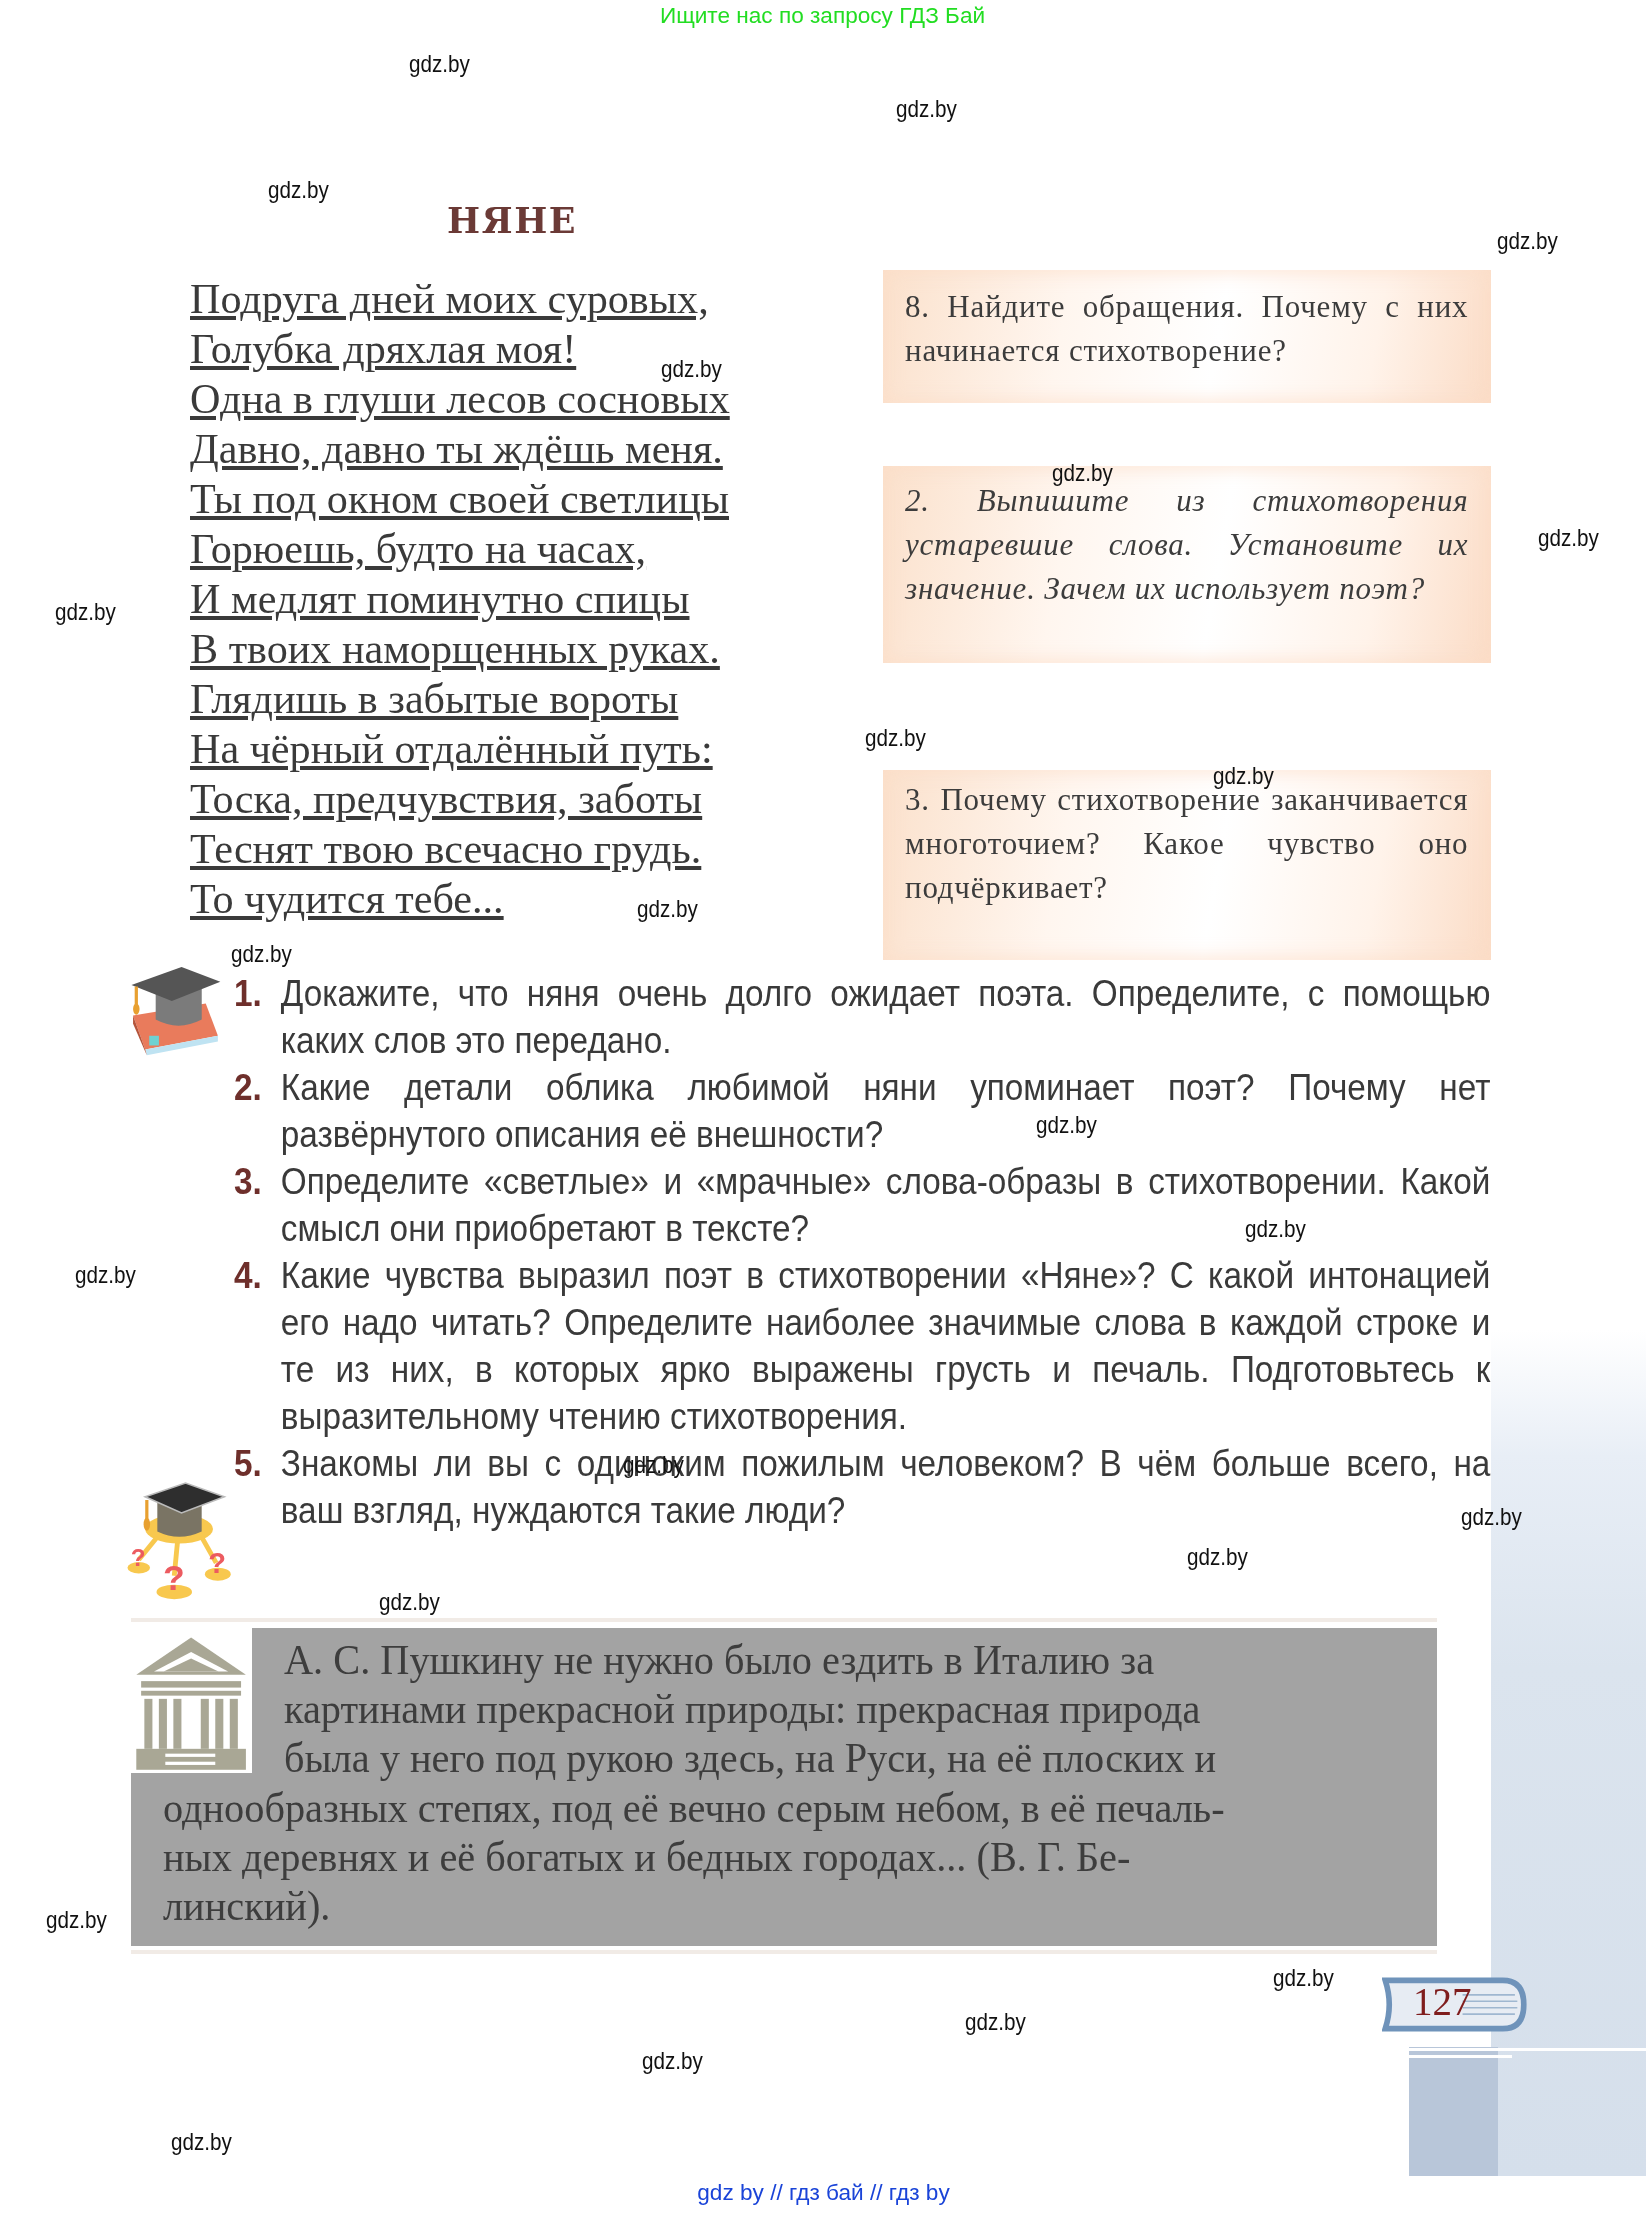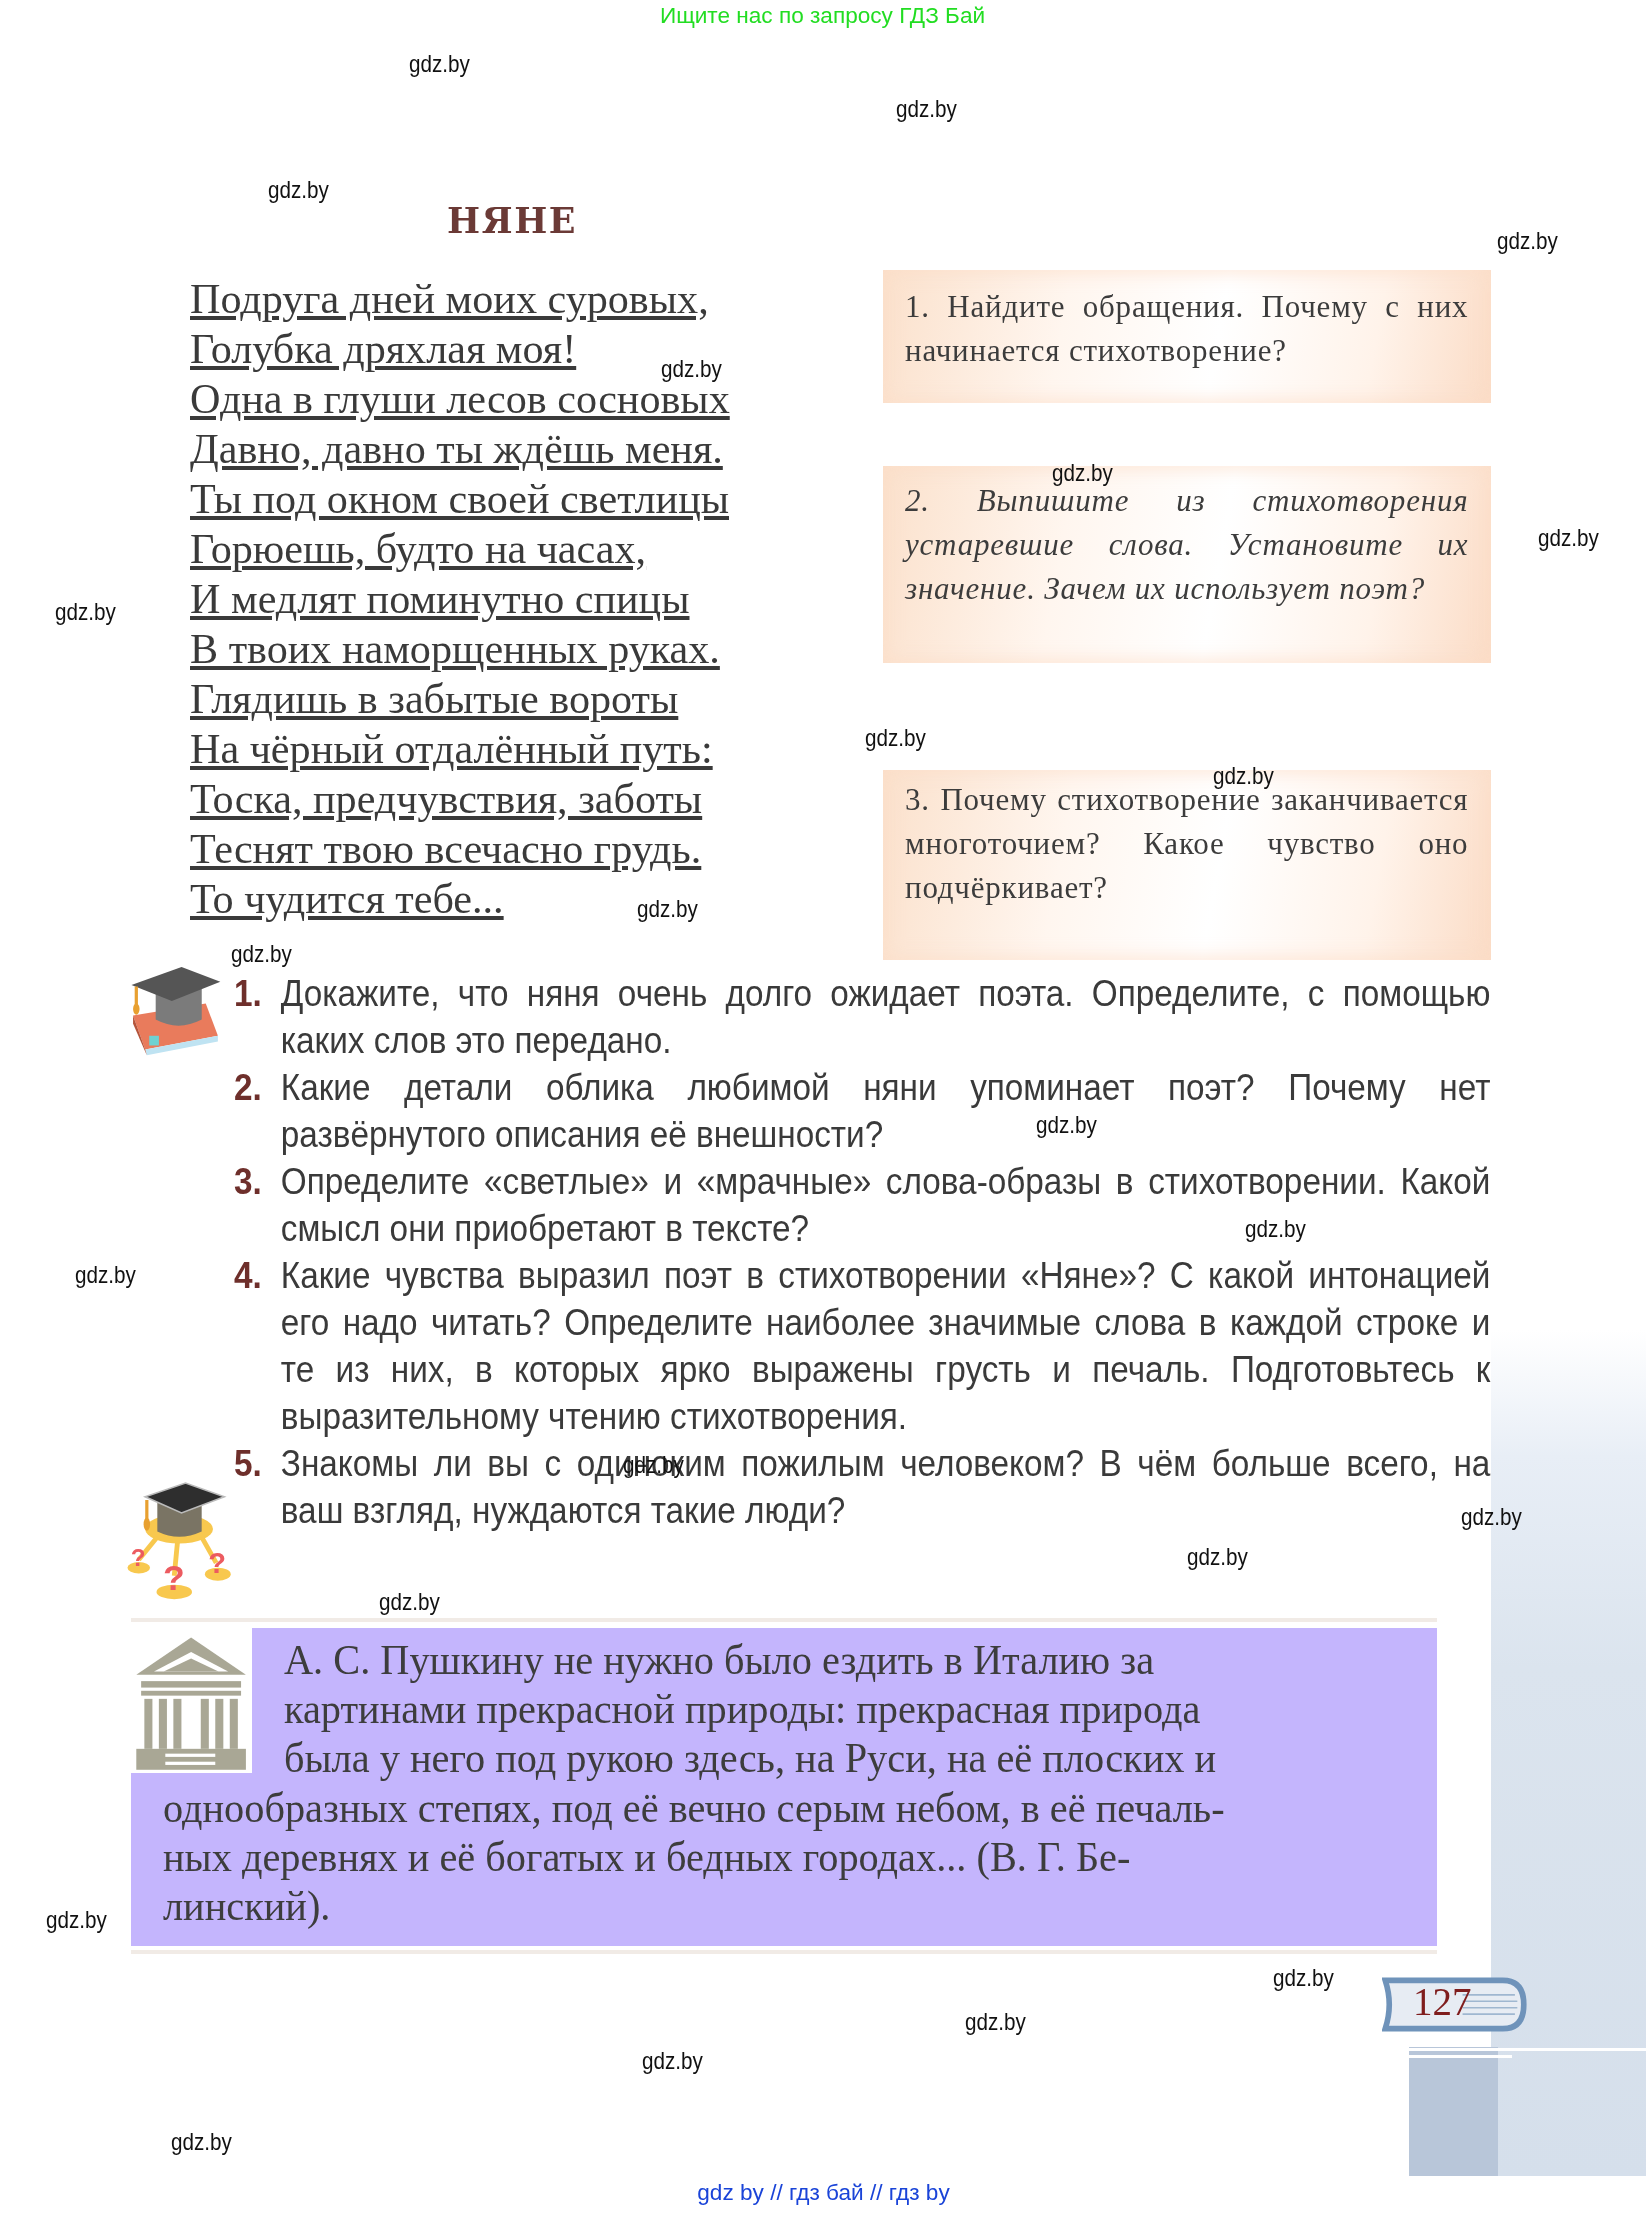--- a/index.html
+++ b/index.html
@@ -20,21 +20,21 @@
           box-shadow: 0 0 14.5px 4.8px rgba(251,220,198,0.55) inset; }
   .qbox .qtext { position:absolute; left:22px; right:22.6px; font-family:"Liberation Serif", serif;
           font-size:31px; line-height:44px; color:#3c3c3c; text-align:justify; text-align-last:left;
           letter-spacing:0.8px; }
   .questions { left:234px; top:970px; width:1209px; }
   .qitem { position:relative; padding-left:52px; font-family:"Liberation Sans", sans-serif; font-size:37px;
            line-height:47px; color:#3a3a3a; text-align:justify; transform:scaleX(0.9); transform-origin:left;
            width:1344px; }
   .qitem .num { position:absolute; left:0; top:0; color:#6e2f2b; font-weight:bold; }
   .quote-rule { position:absolute; left:131px; width:1306px; height:4px; background:#f1ebe6; }
-  .quote { left:131px; top:1628px; width:1306px; height:318px; background:#c4b5fd; }
+  .quote { left:131px; top:1628px; width:1306px; height:318px; background:#a3a3a3; }
   .quote-icon-bg { position:absolute; left:0; top:0; width:121px; height:145px; background:#ffffff; }
   .quote-text { position:absolute; font-family:"Liberation Serif", serif; font-size:42px; line-height:49px;
                 color:#3d3d3d; white-space:nowrap; transform:scaleX(0.96); transform-origin:left; }
   .blue-panel { left:1491px; top:1330px; width:156px; height:846px;
                 background:linear-gradient(180deg, #ffffff 0%, #e8eef6 15%, #dbe4ee 40%, #d5dfeb 100%); }
   .blue-panel2 { left:1409px; top:2047px; width:89px; height:129px; background:#b8c6d9; }
   .page-tab { left:1382px; top:1977px; width:145px; height:55px; }
   .page-num { position:absolute; left:31px; top:1.6px; font-family:"Liberation Serif", serif; font-size:39px; color:#7f1d1d; }
   .page-line { position:absolute; height:3.2px; background:#ffffff; }
   .bottom-links { left:0; width:1647px; top:2180px; text-align:center; color:#1a44d8; font-size:22.6px; }
@@ -60,21 +60,21 @@
   <div>И медлят поминутно спицы</div>
   <div>В твоих наморщенных руках.</div>
   <div>Глядишь в забытые вороты</div>
   <div>На чёрный отдалённый путь:</div>
   <div>Тоска, предчувствия, заботы</div>
   <div>Теснят твою всечасно грудь.</div>
   <div>То чудится тебе...</div>
 </div>
 
 <div class="qbox" style="top:270px;height:133px;">
-  <div class="qtext" style="top:14.5px;">1. Найдите обращения. Почему с них начинается стихотворение?</div>
+  <div class="qtext" style="top:14.5px;">8. Найдите обращения. Почему с них начинается стихотворение?</div>
 </div>
 <div class="qbox" style="top:466px;height:197px;">
   <div class="qtext" style="top:13px;font-style:italic;">2. Выпишите из стихотворения устаревшие слова. Установите их значение. Зачем их использует поэт?</div>
 </div>
 <div class="qbox" style="top:770px;height:190px;">
   <div class="qtext" style="top:8px;">3. Почему стихотворение заканчивается многоточием? Какое чувство оно подчёркивает?</div>
 </div>
 
 <svg class="abs" style="left:125px;top:959px;" width="105" height="97" viewBox="0 0 130 120">
   <path d="M10 70 L100 55 L115 95 L25 112 Z" fill="#e97b5c"></path>

